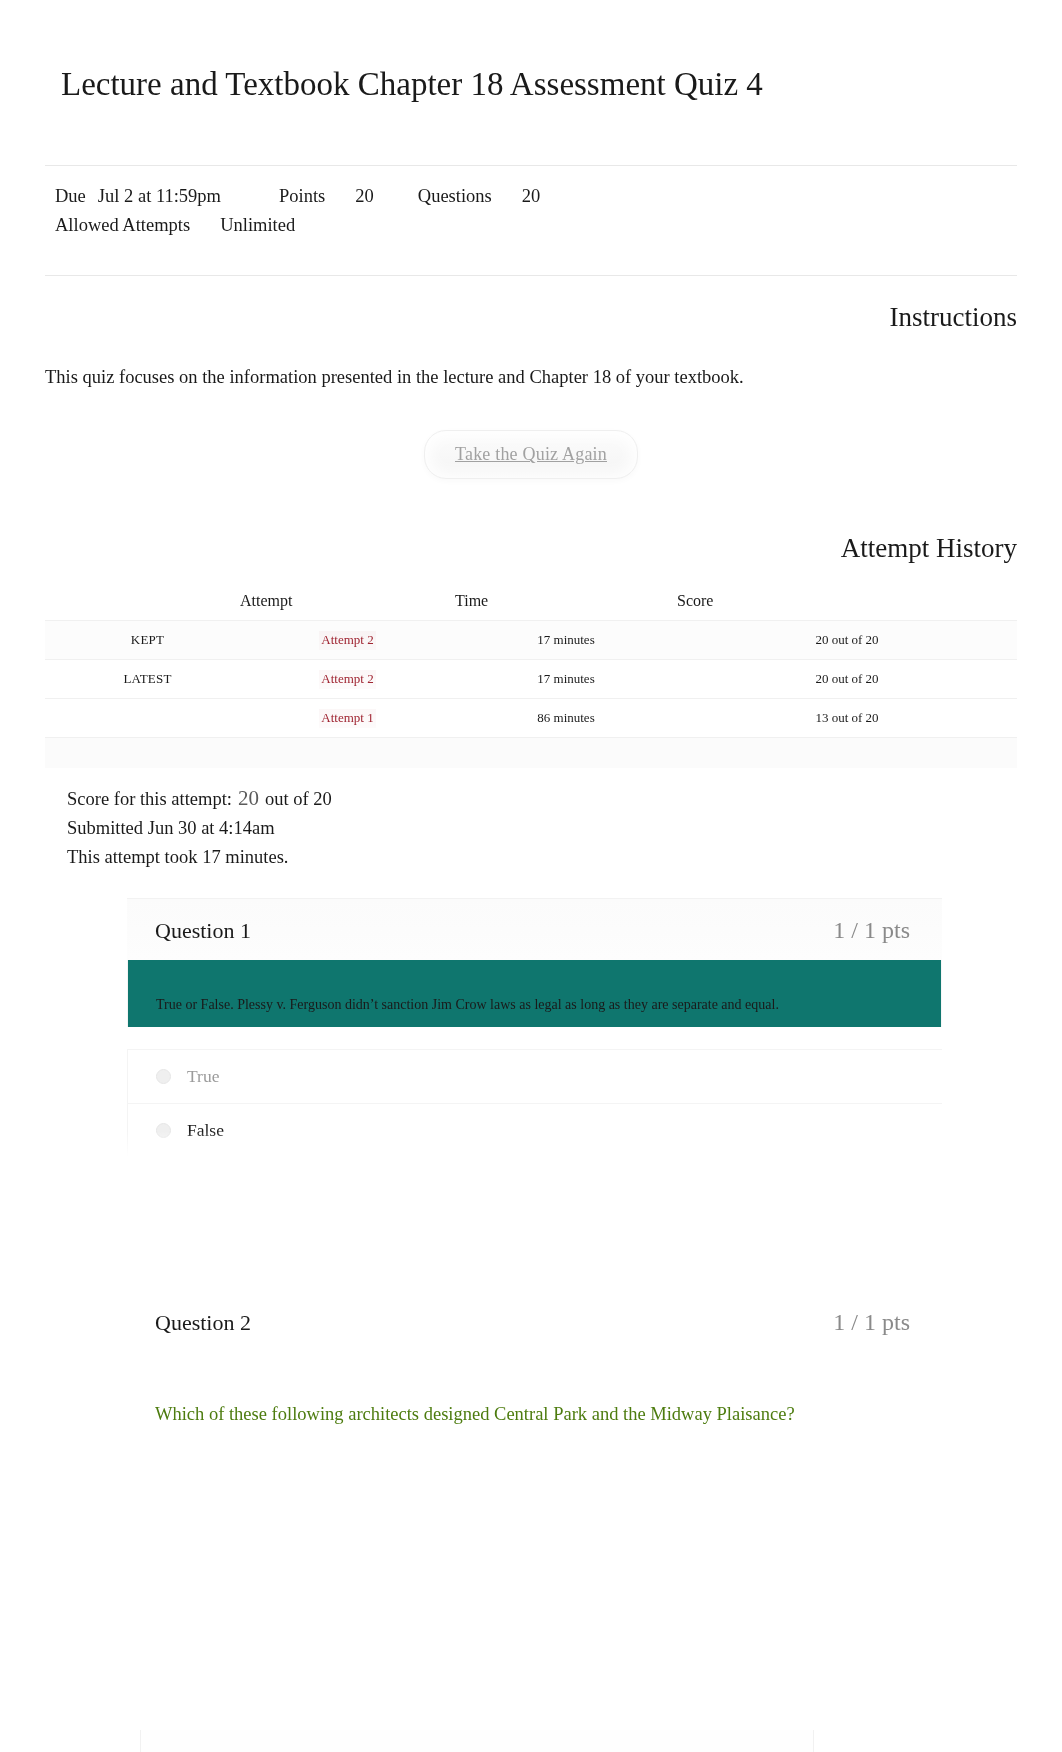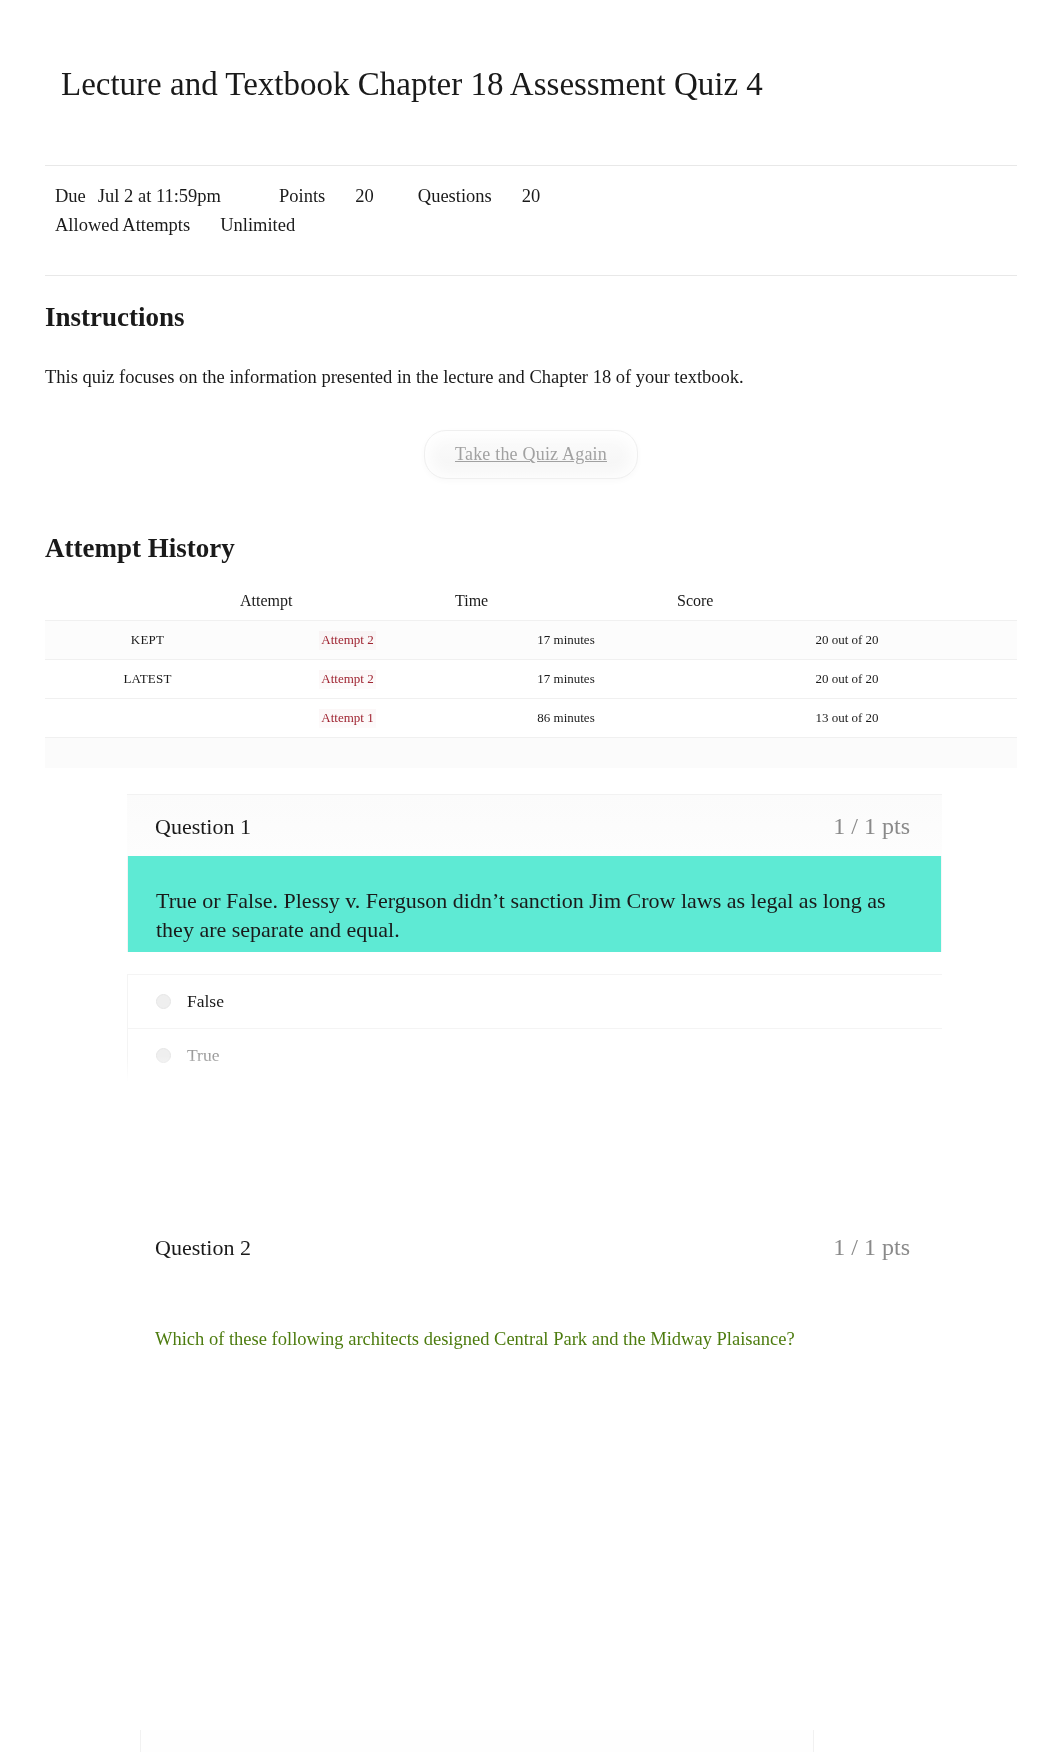--- a/index.html
+++ b/index.html
@@ -59,24 +59,25 @@
   .meta-bottom-sep {
     height: 1px;
     background: #e8e8e8;
     margin: 20px 0 0 0;
     box-shadow: 0 6px 10px -6px rgba(0,0,0,0.05);
   }
 
   
   h2.section {
     font-size: 27px;
-    font-weight: bold;
+    font-weight: normal;
     color: #1a1a1a;
     margin: 0;
     padding-top: 26px;
+    text-align: right;
   }
   .instructions-body {
     font-size: 18.5px;
     color: #1a1a1a;
     margin-top: 32px;
     line-height: 1.4;
   }
 
   
   .btn-row {
@@ -175,26 +176,26 @@
   .q-name {
     font-size: 22px;
     color: #1a1a1a;
   }
   .q-pts {
     font-size: 24px;
     color: #8a8a8a;
   }
   .q-body {
     padding: 30px 28px 8px 28px;
-    font-size: 22px;
+    font-size: 14px;
     line-height: 29px;
     color: #1a1a1a;
     border-left: 1px solid #f4f4f4;
     border-right: 1px solid #f6f6f6;
-    background: #5eead4;
+    background: #0f766e;
   }
   .answers {
     margin-top: 22px;
     border-left: 1px solid #f4f4f4;
   }
   .answer {
     display: flex;
     align-items: center;
     gap: 16px;
     padding: 16px 28px 16px 28px;
@@ -301,40 +302,45 @@
         </tr>
         <tr class="blank-row">
           <td></td>
           <td></td>
           <td></td>
           <td></td>
         </tr>
       </tbody>
     </table>
 
+    <div class="score-summary">
+      <div><span>Score for this attempt:</span><span class="score-big">20</span><span>out of 20</span></div>
+      <div>Submitted Jun 30 at 4:14am</div>
+      <div>This attempt took 17 minutes.</div>
+    </div>
 
   </div>
 
   <div class="question">
     <div class="q-header">
       <span class="q-name">Question 1</span>
       <span class="q-pts">1 / 1 pts</span>
     </div>
     <div class="q1-clip">
       <div class="q-body">True or False. Plessy v. Ferguson didn’t sanction Jim Crow laws as legal as long as they are separate and equal.</div>
       <div class="answers">
-        <div class="answer chosen">
-
-          <span class="radio"></span>
-          <span>False</span>
-        </div>
         <div class="answer dim">
           <span class="radio"></span>
           <span>True</span>
         </div>
+        <div class="answer chosen">
+
+          <span class="radio"></span>
+          <span>False</span>
+        </div>
       </div>
       <div class="q-fade-mask"></div>
     </div>
   </div>
 
   <div class="question" style="margin-top:134px;">
     <div class="q-header" style="background:#fff;border-top:none;">
       <span class="q-name">Question 2</span>
       <span class="q-pts">1 / 1 pts</span>
     </div>

